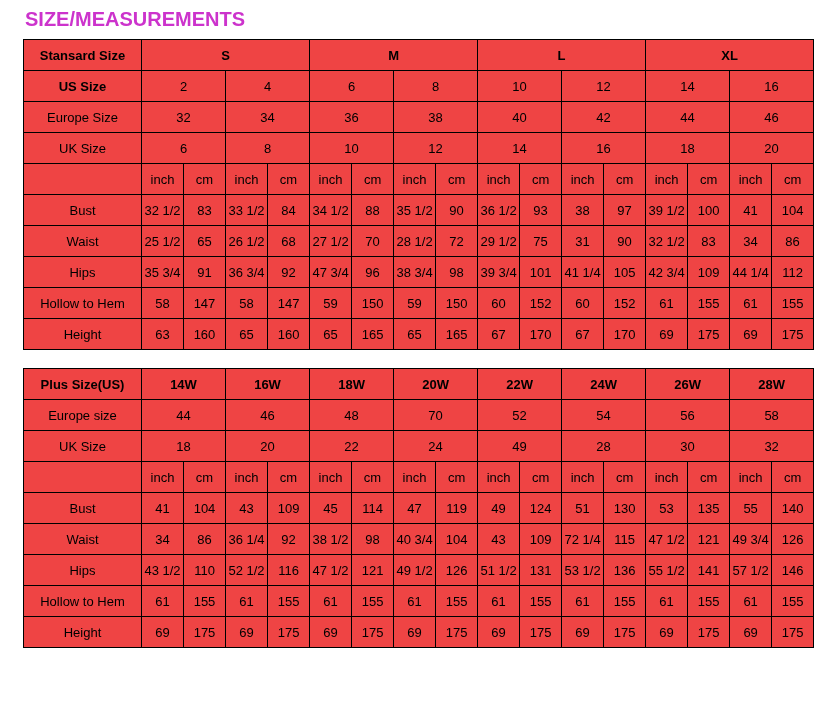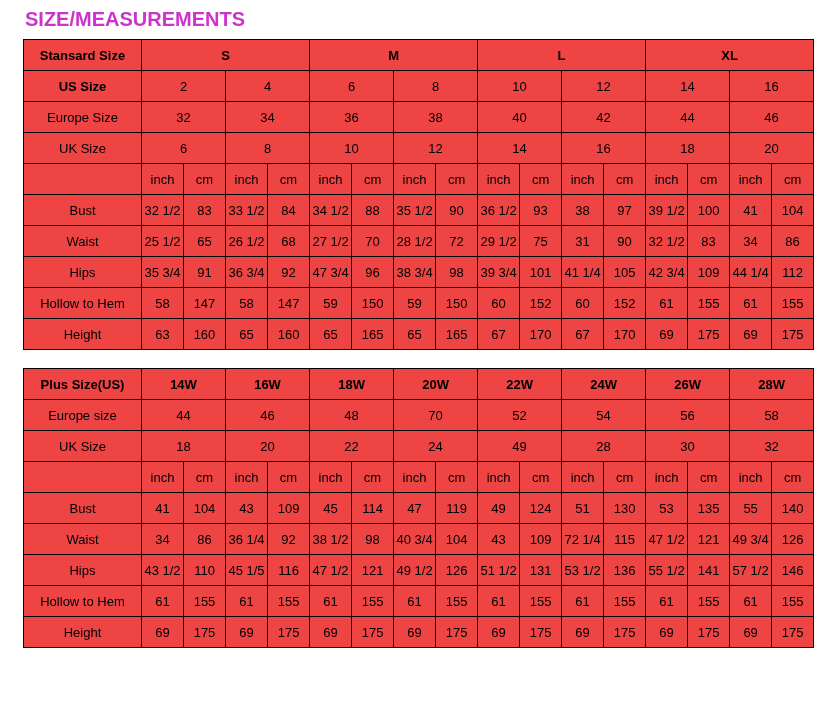--- a/index.html
+++ b/index.html
@@ -379,21 +379,21 @@
         <td class="small">47 1/2</td>
         <td>121</td>
         <td class="small">49 3/4</td>
         <td>126</td>
       </tr>
 
       <tr>
         <td class="rowlabel">Hips</td>
         <td class="small">43 1/2</td>
         <td>110</td>
-        <td class="small">45 1/5</td>
+        <td class="small">52 1/2</td>
         <td>116</td>
         <td class="small">47 1/2</td>
         <td>121</td>
         <td class="small">49 1/2</td>
         <td>126</td>
         <td class="small">51 1/2</td>
         <td>131</td>
         <td class="small">53 1/2</td>
         <td>136</td>
         <td class="small">55 1/2</td>

